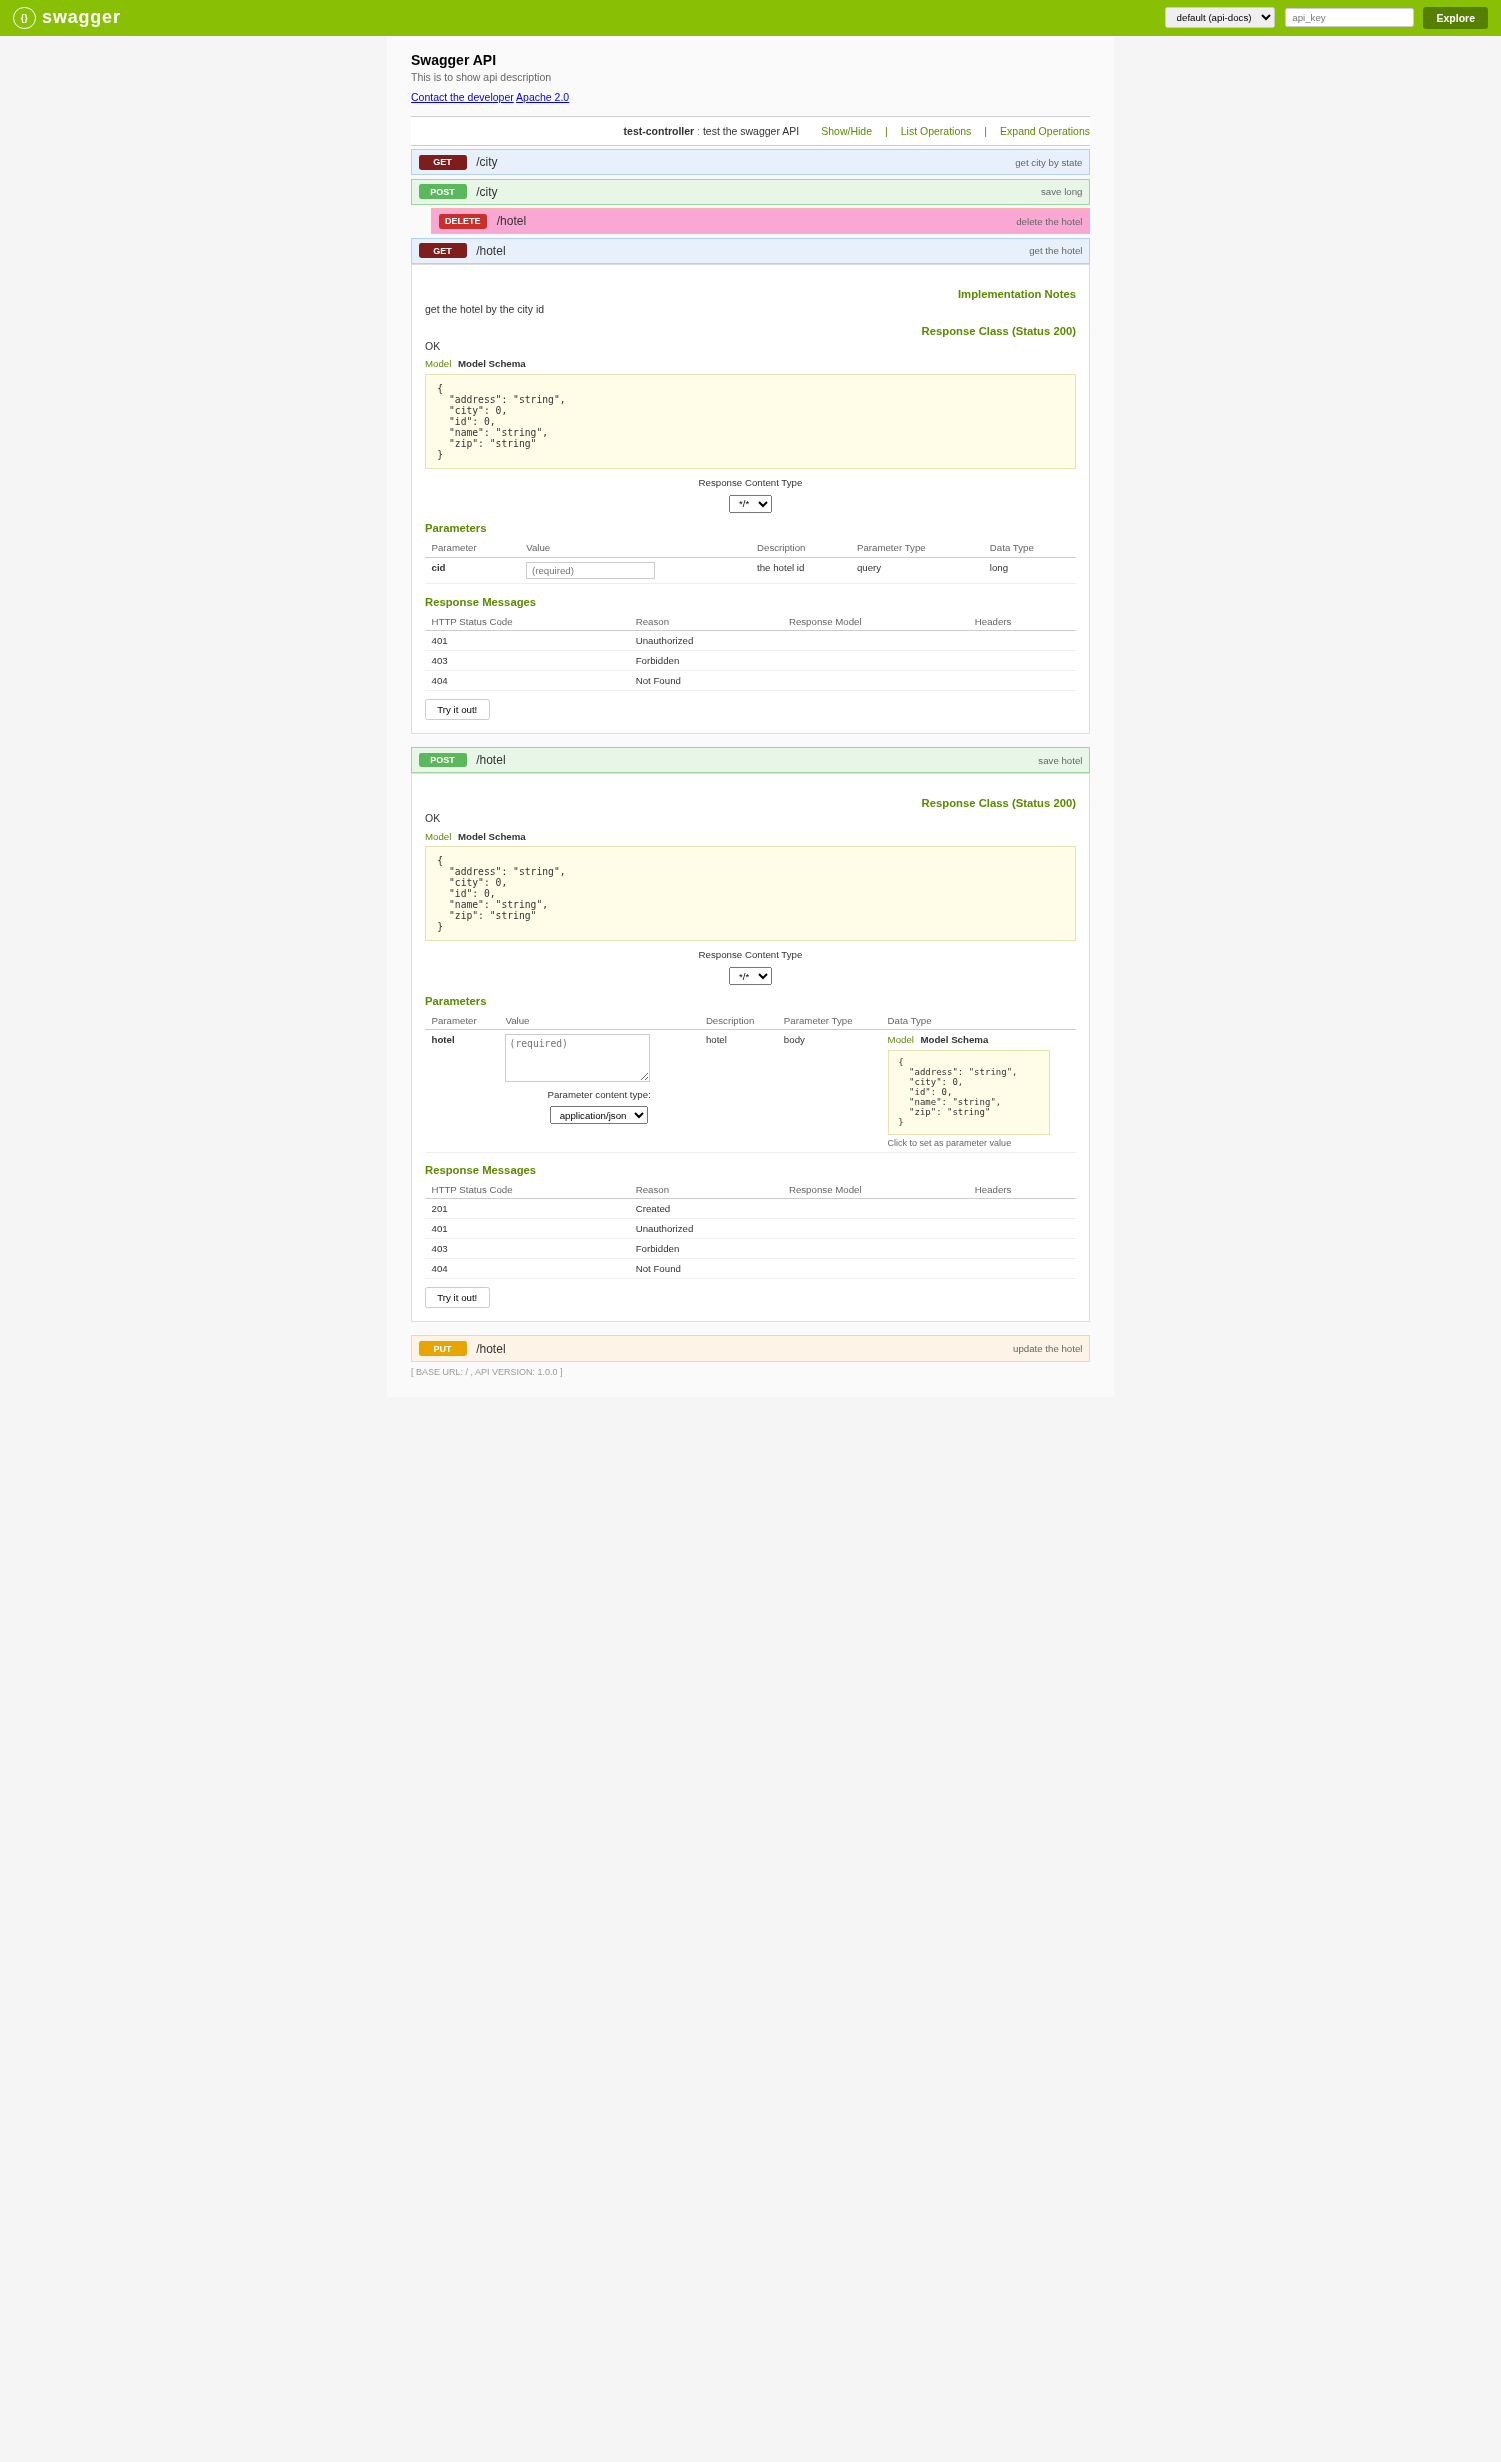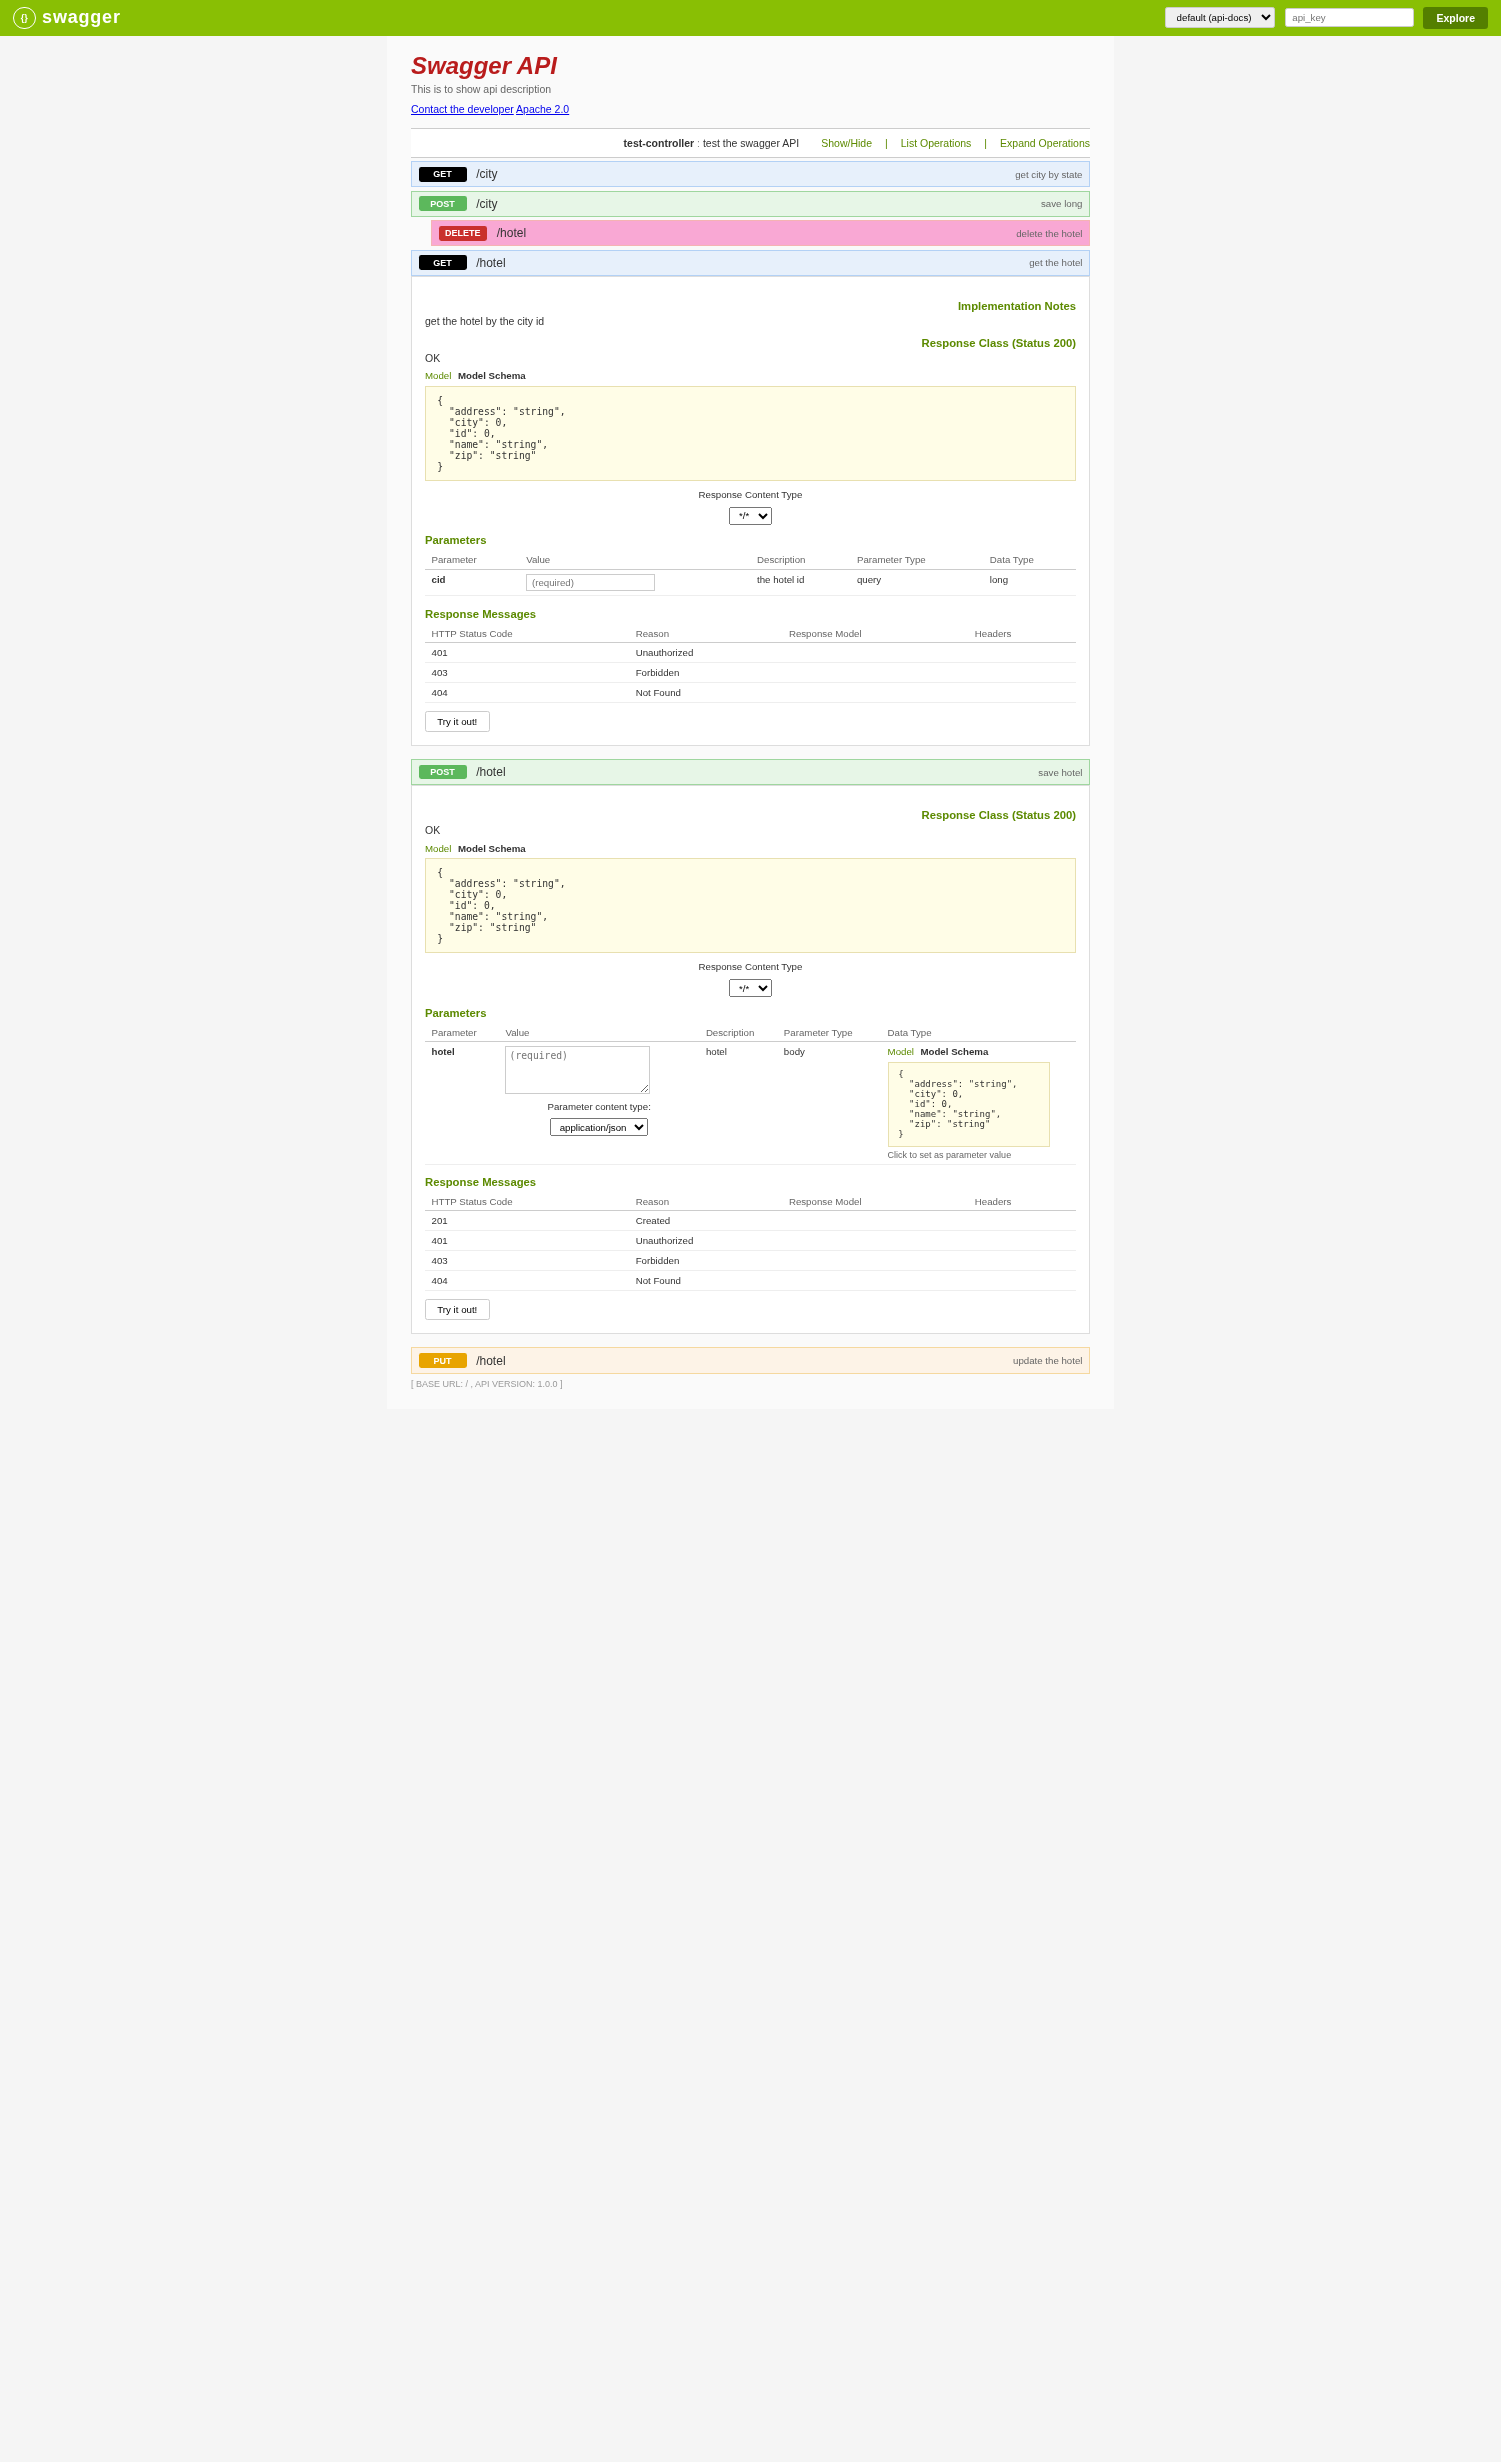--- a/index.html
+++ b/index.html
@@ -34,21 +34,21 @@
       padding: 3.2px 6.5px; font-size: 9.7px; border: 0.8px solid #ccc; border-radius: 2.4px; width: 129px;
     }
     .explore-btn {
       background: #547f00; color: #fff; border: none; border-radius: 3.2px;
       padding: 4.8px 13px; font-size: 10.5px; font-weight: bold; cursor: pointer;
     }
 
     
     .main { padding: 16px 24px; background: #fafafa; max-width: 727px; margin: 0 auto; }
 
-    .api-title { font-size: 24px; font-weight: bold; color: #b91c1c; margin-bottom: 3.2px; font-style: italic; }
+    .api-title { font-size: 14px; font-weight: bold; color: #000000; margin-bottom: 3.2px; }
     .api-desc { color: #666; font-size: 10.5px; margin-bottom: 8px; }
 
     
     .controller-header {
       display: flex;
       align-items: center;
       justify-content: flex-end;
       border-top: 0.8px solid #ccc;
       border-bottom: 0.8px solid #ccc;
       padding: 8px 0;
@@ -68,21 +68,21 @@
       cursor: pointer;
       border: 0.8px solid transparent;
     }
     .method-row.get { background: #e7f0fb; border-color: #b3d1f5; }
     .method-row.post { background: #e7f6e7; border-color: #9fd69f; }
     .method-row.delete { background: #f9a8d4; border-color: #f5b3b3; margin-left: 20px; }
     .method-badge {
       font-size: 9px; font-weight: bold; color: #fff;
       padding: 2.4px 6.5px; border-radius: 2.4px; min-width: 48px; text-align: center;
     }
-    .badge-get { background: #000000; }
+    .badge-get { background: #7f1d1d; }
     .badge-post { background: #5cb85c; }
     .badge-delete { background: #c9302c; }
     .badge-put { background: #e8a400; }
     .method-path { font-size: 12px; margin-left: 9.7px; flex: 1; color: #333; }
     .method-desc { font-size: 9.7px; color: #666; }
 
     
     .operation-detail {
       background: #fff;
       border: 0.8px solid #ddd;

